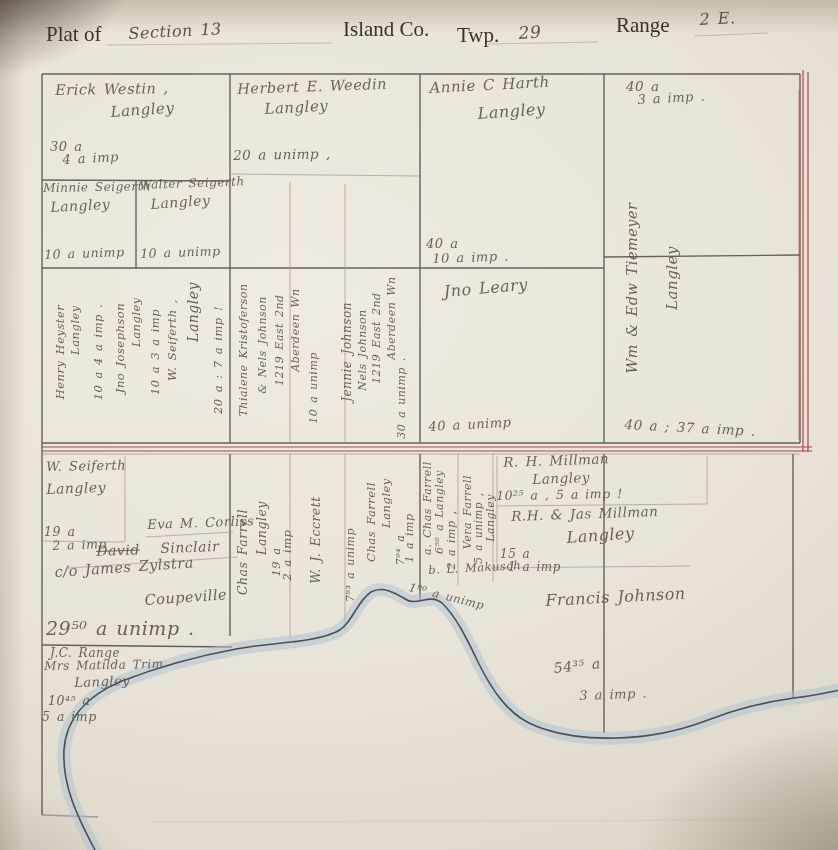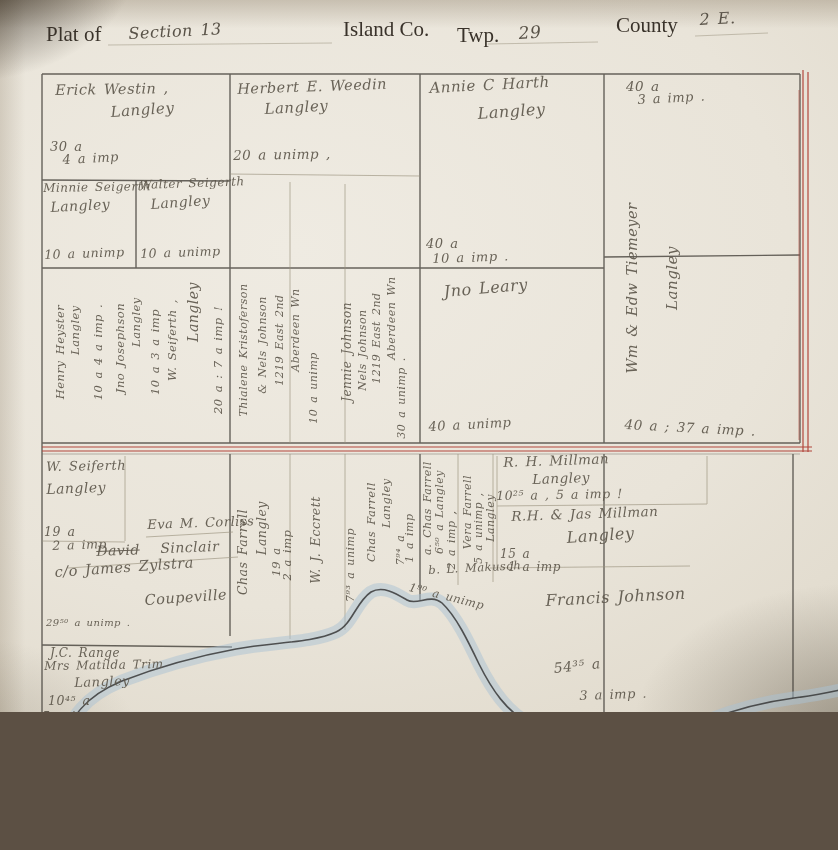--- a/index.html
+++ b/index.html
@@ -1,16 +1,16 @@
 <!DOCTYPE html>
 <html><head>
 <meta charset="utf-8">
 <style>
   html,body{margin:0;padding:0;background:#5c5044;}
-  #canvas{position:relative;width:838px;height:712px;overflow:hidden;
+  #canvas{position:relative;width:838px;height:850px;overflow:hidden;
     background:
       radial-gradient(ellipse 260px 180px at -40px -40px, rgba(35,26,15,.92), rgba(35,26,15,0) 68%),
       linear-gradient(180deg, rgba(110,92,66,.28), rgba(110,92,66,0) 4%),
       linear-gradient(90deg, rgba(110,92,66,.20), rgba(110,92,66,0) 3%),
       radial-gradient(ellipse 340px 220px at 102% 102%, rgba(92,84,70,.50), rgba(92,84,70,0) 65%),
       radial-gradient(ellipse 300px 160px at -5% 103%, rgba(120,112,96,.30), rgba(120,112,96,0) 60%),
       radial-gradient(ellipse 900px 650px at 35% 35%, #efebe2 0%, #e9e4d9 55%, #ddd6c7 100%);
     font-family:"Liberation Serif", serif;}
   svg{position:absolute;left:0;top:0;z-index:1;}
   .printed{position:absolute;z-index:2;font-family:"Liberation Serif",serif;font-size:21px;color:#39322a;white-space:nowrap;}
@@ -83,21 +83,21 @@
 
     <path d="M 96,852 C 78,818 62,786 64,750 C 66,718 88,695 122,681 C 158,667 198,656 236,649 C 274,642 312,643 336,632 C 352,625 356,602 371,592 C 383,585 397,594 407,600 C 417,606 430,593 442,603 C 456,616 468,641 479,664 C 492,690 507,712 529,723 C 554,735 585,739 618,738 C 652,737 682,730 708,720 C 736,709 764,702 794,698 C 810,696 826,693 840,690" stroke="#a9c2d3" stroke-width="13" opacity="0.5" fill="none" stroke-linecap="round"></path>
     <path d="M 96,852 C 78,818 62,786 64,750 C 66,718 88,695 122,681 C 158,667 198,656 236,649 C 274,642 312,643 336,632 C 352,625 356,602 371,592 C 383,585 397,594 407,600 C 417,606 430,593 442,603 C 456,616 468,641 479,664 C 492,690 507,712 529,723 C 554,735 585,739 618,738 C 652,737 682,730 708,720 C 736,709 764,702 794,698 C 810,696 826,693 840,690" stroke="#383838" stroke-width="1.6" opacity="0.85" fill="none"></path>
   </svg>
 
   <div class="printed" style="left:46px;top:22px;">Plat of</div>
   <div class="hw title-hw" style="left:128px;top:24px;font-size:16px;transform:rotate(-3deg);">Section 13</div>
   <div class="printed" style="left:343px;top:17px;text-align:right;">Island Co.</div>
   <div class="printed" style="left:457px;top:23px;">Twp.</div>
   <div class="hw title-hw" style="left:518px;top:23px;font-size:17px;transform:rotate(-4deg);">29</div>
-  <div class="printed" style="left:616px;top:13px;">County</div>
+  <div class="printed" style="left:616px;top:13px;">Range</div>
   <div class="hw title-hw" style="left:699px;top:10px;font-size:16px;transform:rotate(-3deg);">2 E.</div>
 
   <div id="labels-layer">
       <div class="hw" style="left: 55px; top: 82px; font-size: 14.5px; transform: rotate(-1deg);">Erick Westin ,</div>
       <div class="hw" style="left: 110px; top: 103px; font-size: 15px; transform: rotate(-4deg);">Langley</div>
       <div class="hw" style="left: 50px; top: 139px; font-size: 13px;">30 a</div>
       <div class="hw" style="left: 62px; top: 152px; font-size: 13px; transform: rotate(-3deg);">4 a imp</div>
       <div class="hw" style="left: 43px; top: 181px; font-size: 12px; transform: rotate(-1deg);">Minnie Seigerth</div>
       <div class="hw" style="left: 50px; top: 199px; font-size: 14px; transform: rotate(-3deg);">Langley</div>
       <div class="hw" style="left: 44px; top: 247px; font-size: 12.5px; transform: rotate(-2deg);">10 a unimp</div>
@@ -139,21 +139,21 @@
       <div class="hw" style="left: 625px; top: 416px; font-size: 13.5px; transform: rotate(3deg);">40 a ; 37 a imp .</div>
       <div class="hw" style="left: 46px; top: 459px; font-size: 13px; transform: rotate(-1deg);">W. Seiferth</div>
       <div class="hw" style="left: 46px; top: 481px; font-size: 14px; transform: rotate(-2deg);">Langley</div>
       <div class="hw" style="left: 44px; top: 524px; font-size: 12.5px;">19 a</div>
       <div class="hw" style="left: 52px; top: 538px; font-size: 12.5px; transform: rotate(-2deg);">2 a imp</div>
       <div class="hw" style="left: 147px; top: 517px; font-size: 13px; transform: rotate(-2deg);">Eva M. Corliss</div>
       <div class="hw" style="left: 96px; top: 543px; font-size: 14px; transform: rotate(-2deg); text-decoration: line-through;">David</div>
       <div class="hw" style="left: 160px; top: 540px; font-size: 14px; transform: rotate(-2deg);">Sinclair</div>
       <div class="hw" style="left: 54px; top: 564px; font-size: 14.5px; transform: rotate(-4deg);">c/o James Zylstra</div>
       <div class="hw" style="left: 144px; top: 592px; font-size: 14.5px; transform: rotate(-4deg);">Coupeville</div>
-      <div class="hw" style="left: 46px; top: 617px; font-size: 10px;">29⁵⁰ a unimp .</div>
+      <div class="hw" style="left: 46px; top: 617px; font-size: 19px;">29⁵⁰ a unimp .</div>
       <div class="hw" style="left: 50px; top: 646px; font-size: 12px;">J.C. Range</div>
       <div class="hw" style="left: 44px; top: 659px; font-size: 12px; transform: rotate(-1deg);">Mrs Matilda Trim</div>
       <div class="hw" style="left: 74px; top: 675px; font-size: 13px; transform: rotate(-2deg);">Langley</div>
       <div class="hw" style="left: 48px; top: 693px; font-size: 12.5px;">10⁴⁵ a</div>
       <div class="hw" style="left: 42px; top: 709px; font-size: 12.5px;">5 a imp</div>
       <div class="hw vert" style="left: 242px; top: 552px; font-size: 12.5px;">Chas Farrell</div>
       <div class="hw vert" style="left: 261px; top: 528px; font-size: 12.5px;">Langley</div>
       <div class="hw vert" style="left: 276px; top: 562px; font-size: 11.5px;">19 a</div>
       <div class="hw vert" style="left: 287px; top: 555px; font-size: 11.5px;">2 a imp</div>
       <div class="hw vert" style="left: 315px; top: 540px; font-size: 12.5px;">W. J. Eccrett</div>

